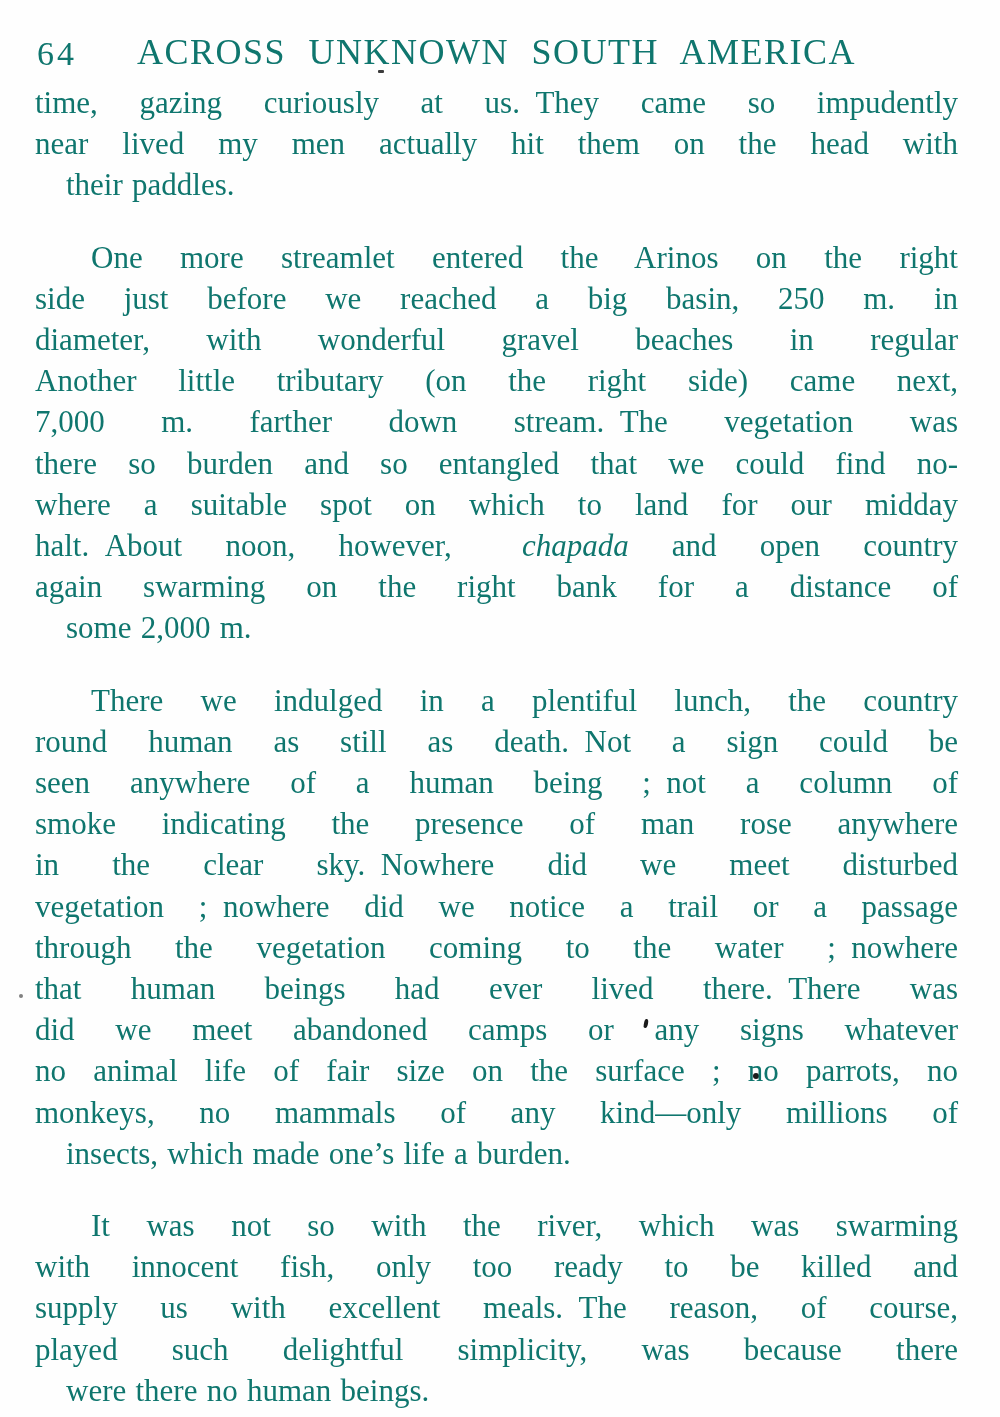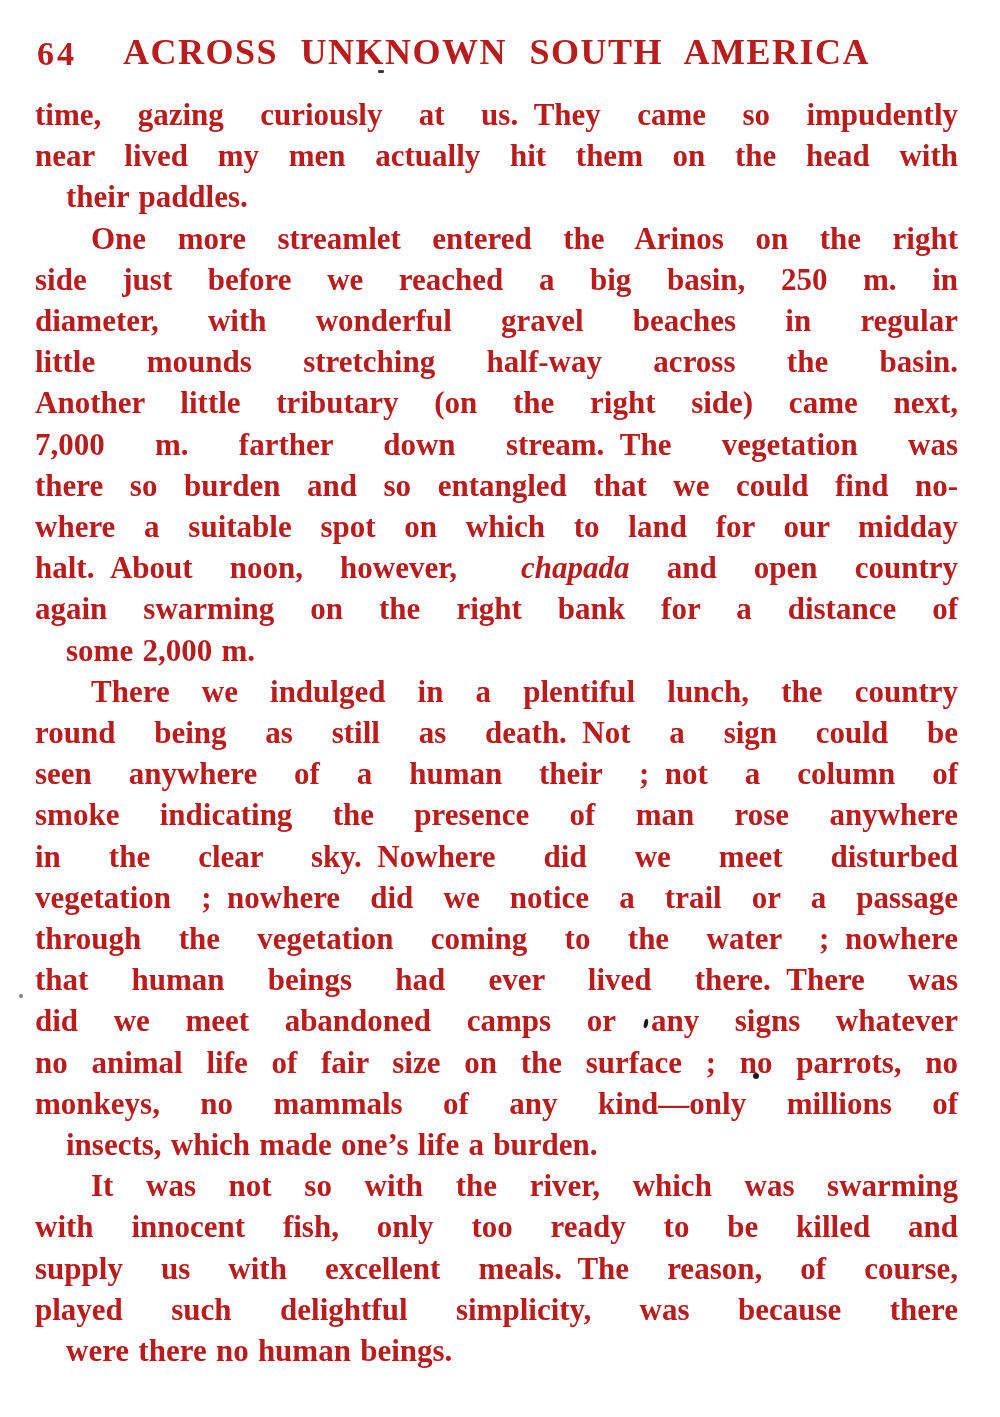--- a/index.html
+++ b/index.html
@@ -2,23 +2,23 @@
 <html><head>
 <meta charset="utf-8">
 <style>
   html, body { margin: 0; padding: 0; background: #ffffff; }
 
   .page {
     position: relative;
     width: 1000px;
     height: 1417px;
     background: #fefefe;
-    color: #b91c1c;
+    color: #0f766e;
     font-family: "Liberation Serif", "DejaVu Serif", serif;
-    font-weight: 700;
+    font-weight: 400;
     overflow: hidden;
   }
 
   
   .running-header {
     position: absolute;
     top: 33px;
     left: 35px;
     right: 42px;
     height: 40px;
@@ -34,35 +34,35 @@
     left: 2px;
     top: 2px;
     font-size: 34px;
     letter-spacing: 3px;
     word-spacing: 0;
   }
 
   
   .text-block {
     position: absolute;
-    top: 94px;
+    top: 82px;
     left: 35px;
     right: 42px;
     font-size: 31px;
     line-height: 41.2px;
   }
   .paragraph { margin: 0; }
   .line {
     text-align: justify;
     text-align-last: justify;
     word-spacing: 1.5px;
     white-space: normal;
   }
   .line.last { text-align-last: left; margin-left: 31px; }
-  .paragraph.indented .line.first { text-indent: 56px; }
+  .paragraph.indented .line.first { text-indent: 56px; margin-top: 31px; }
   .line i { font-style: italic; margin-left: 27px; }
 
   
   .ink-speck { position: absolute; background: #1a1a1a; border-radius: 50%; }
   .speck-header-dash { left: 378px; top: 70px; width: 6px; height: 3px; border-radius: 1px; opacity: .85; }
   .speck-margin-dot  { left: 19px;  top: 994px; width: 4px; height: 4px; opacity: .55; }
   .speck-there-tail  { left: 644px; top: 1019px; width: 4px; height: 9px; border-radius: 40% 60% 60% 40%; transform: rotate(12deg); }
   .speck-no-dot      { left: 753px; top: 1073px; width: 6px; height: 6px; }
 </style>
 </head>
@@ -83,33 +83,32 @@
   <main class="text-block">
       <div class="paragraph">
         <div class="line first">time, gazing curiously at us. They came so impudently</div>
         <div class="line">near lived my men actually hit them on the head with</div>
         <div class="line last">their paddles.</div>
       </div>
       <div class="paragraph indented">
         <div class="line first">One more streamlet entered the Arinos on the right</div>
         <div class="line">side just before we reached a big basin, 250 m. in</div>
         <div class="line">diameter, with wonderful gravel beaches in regular</div>
-        <div class="line">little mounds stretching half-way across the basin.</div>
         <div class="line">Another little tributary (on the right side) came next,</div>
         <div class="line">7,000 m. farther down stream. The vegetation was</div>
         <div class="line">there so burden and so entangled that we could find no-</div>
         <div class="line">where a suitable spot on which to land for our midday</div>
         <div class="line">halt. About noon, however, <i>chapada</i> and open country</div>
         <div class="line">again swarming on the right bank for a distance of</div>
         <div class="line last">some 2,000 m.</div>
       </div>
       <div class="paragraph indented">
         <div class="line first">There we indulged in a plentiful lunch, the country</div>
-        <div class="line">round being as still as death. Not a sign could be</div>
-        <div class="line">seen anywhere of a human their ; not a column of</div>
+        <div class="line">round human as still as death. Not a sign could be</div>
+        <div class="line">seen anywhere of a human being ; not a column of</div>
         <div class="line">smoke indicating the presence of man rose anywhere</div>
         <div class="line">in the clear sky. Nowhere did we meet disturbed</div>
         <div class="line">vegetation ; nowhere did we notice a trail or a passage</div>
         <div class="line">through the vegetation coming to the water ; nowhere</div>
         <div class="line">that human beings had ever lived there. There was</div>
         <div class="line">did we meet abandoned camps or any signs whatever</div>
         <div class="line">no animal life of fair size on the surface ; no parrots, no</div>
         <div class="line">monkeys, no mammals of any kind—only millions of</div>
         <div class="line last">insects, which made one’s life a burden.</div>
       </div>

